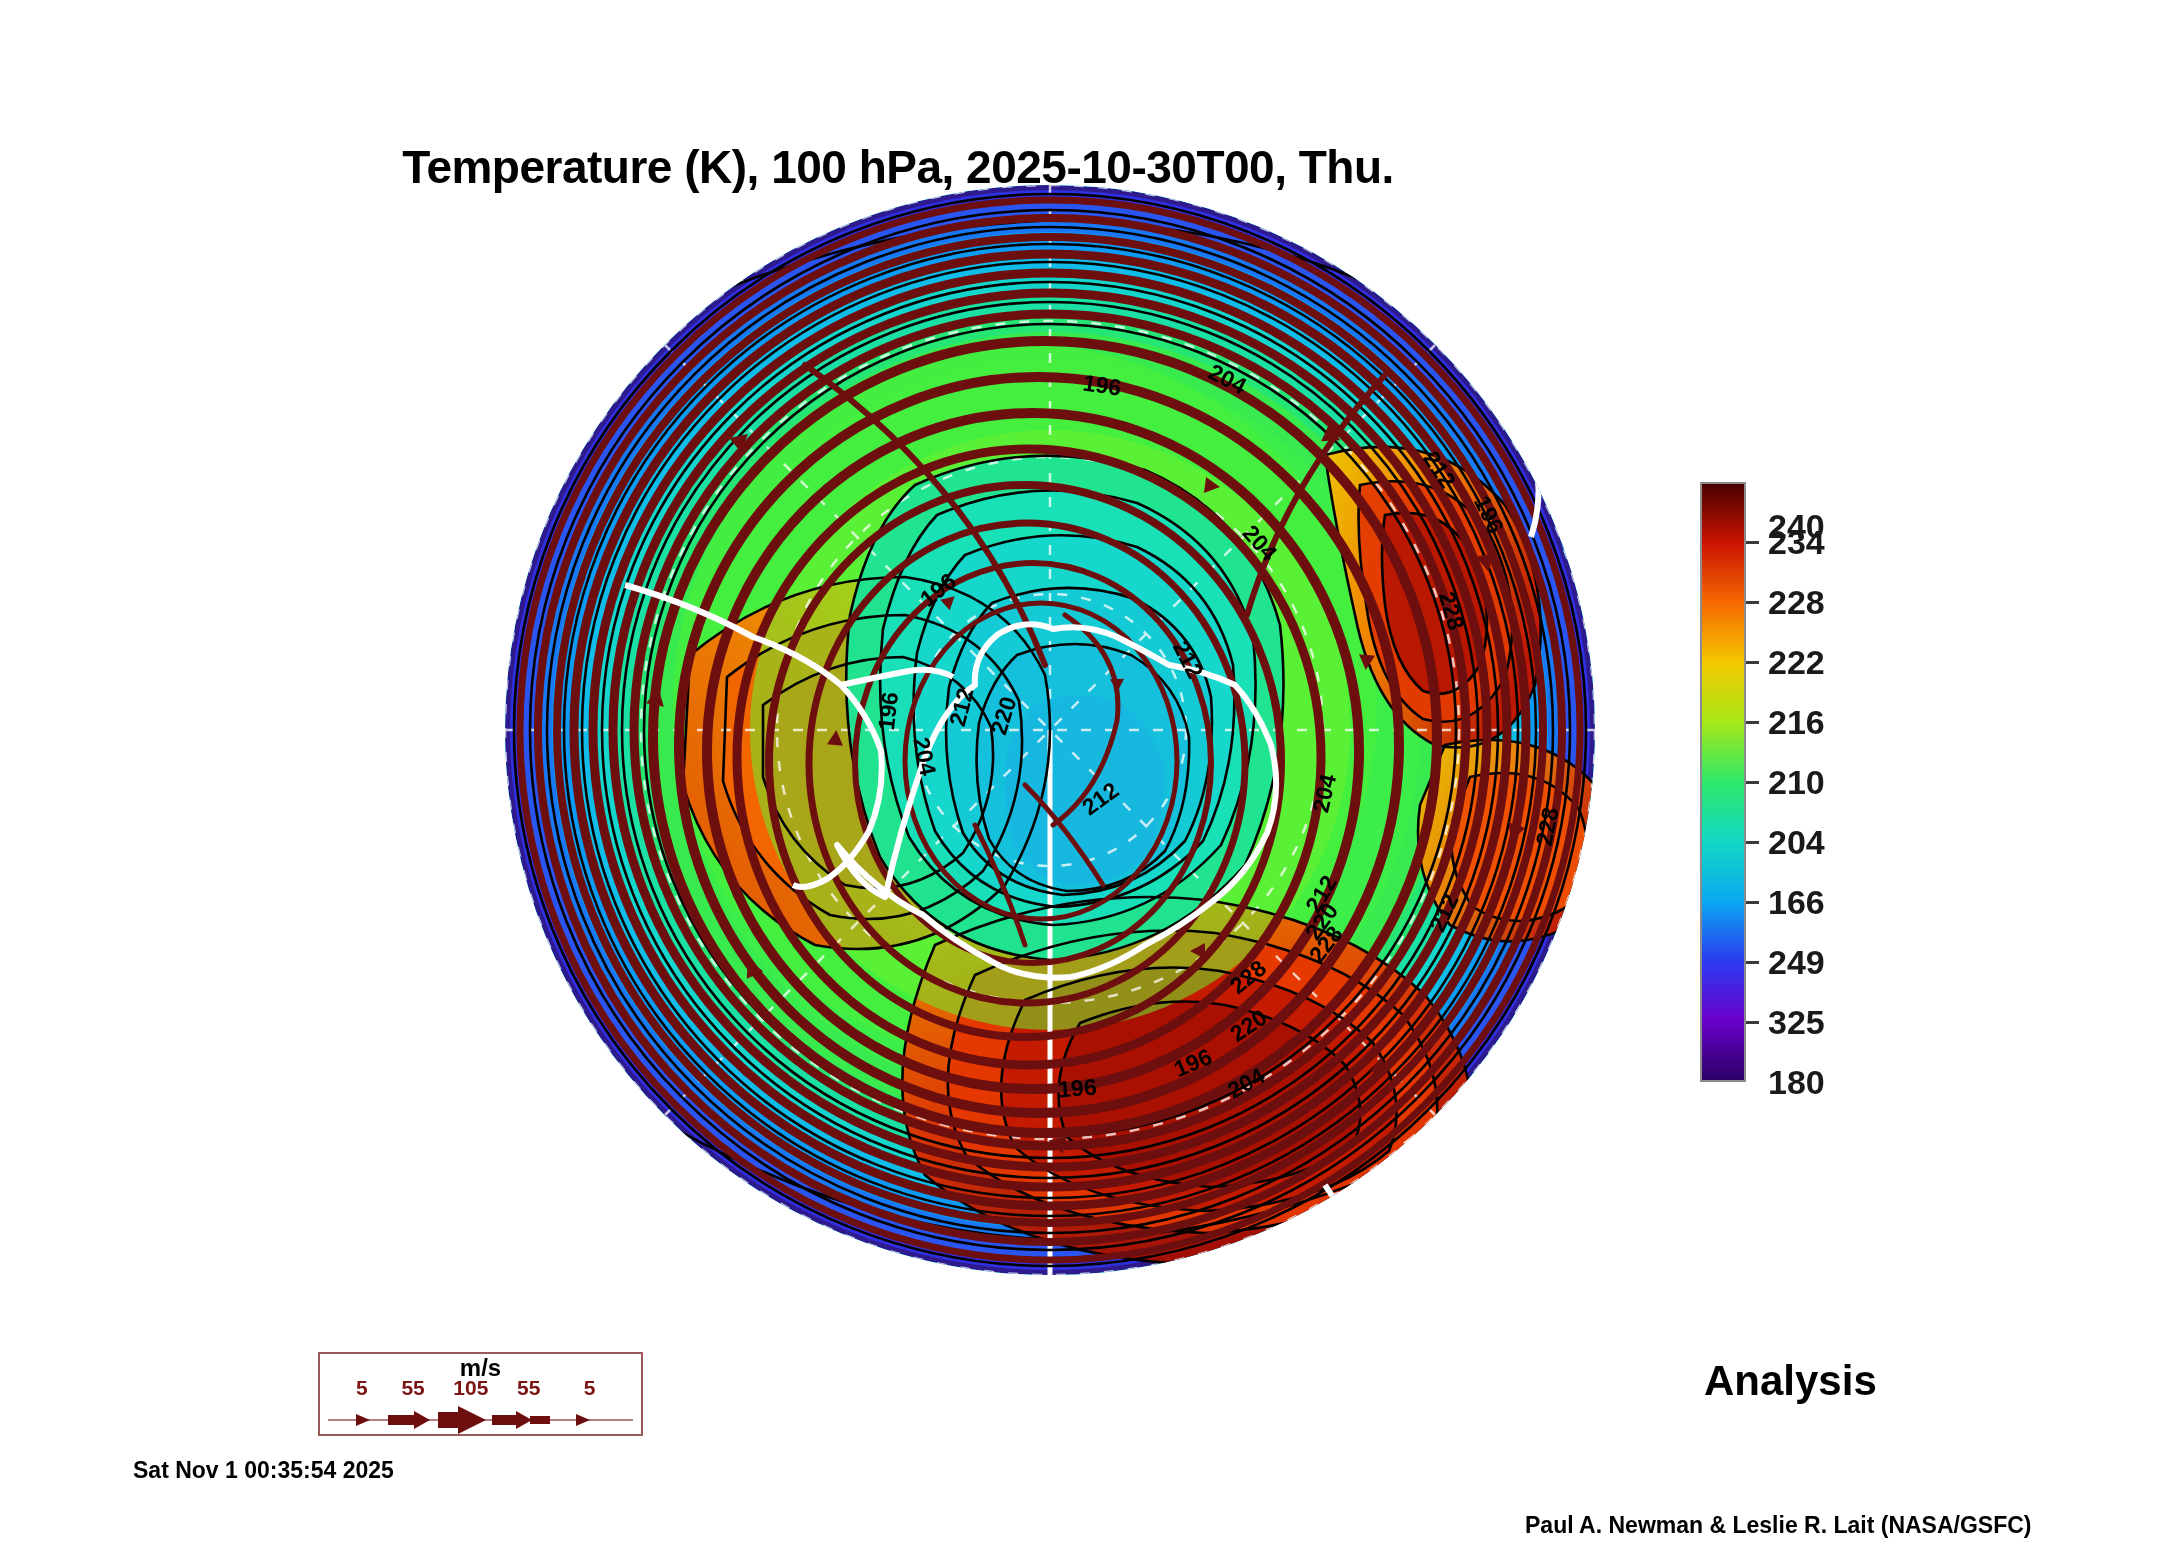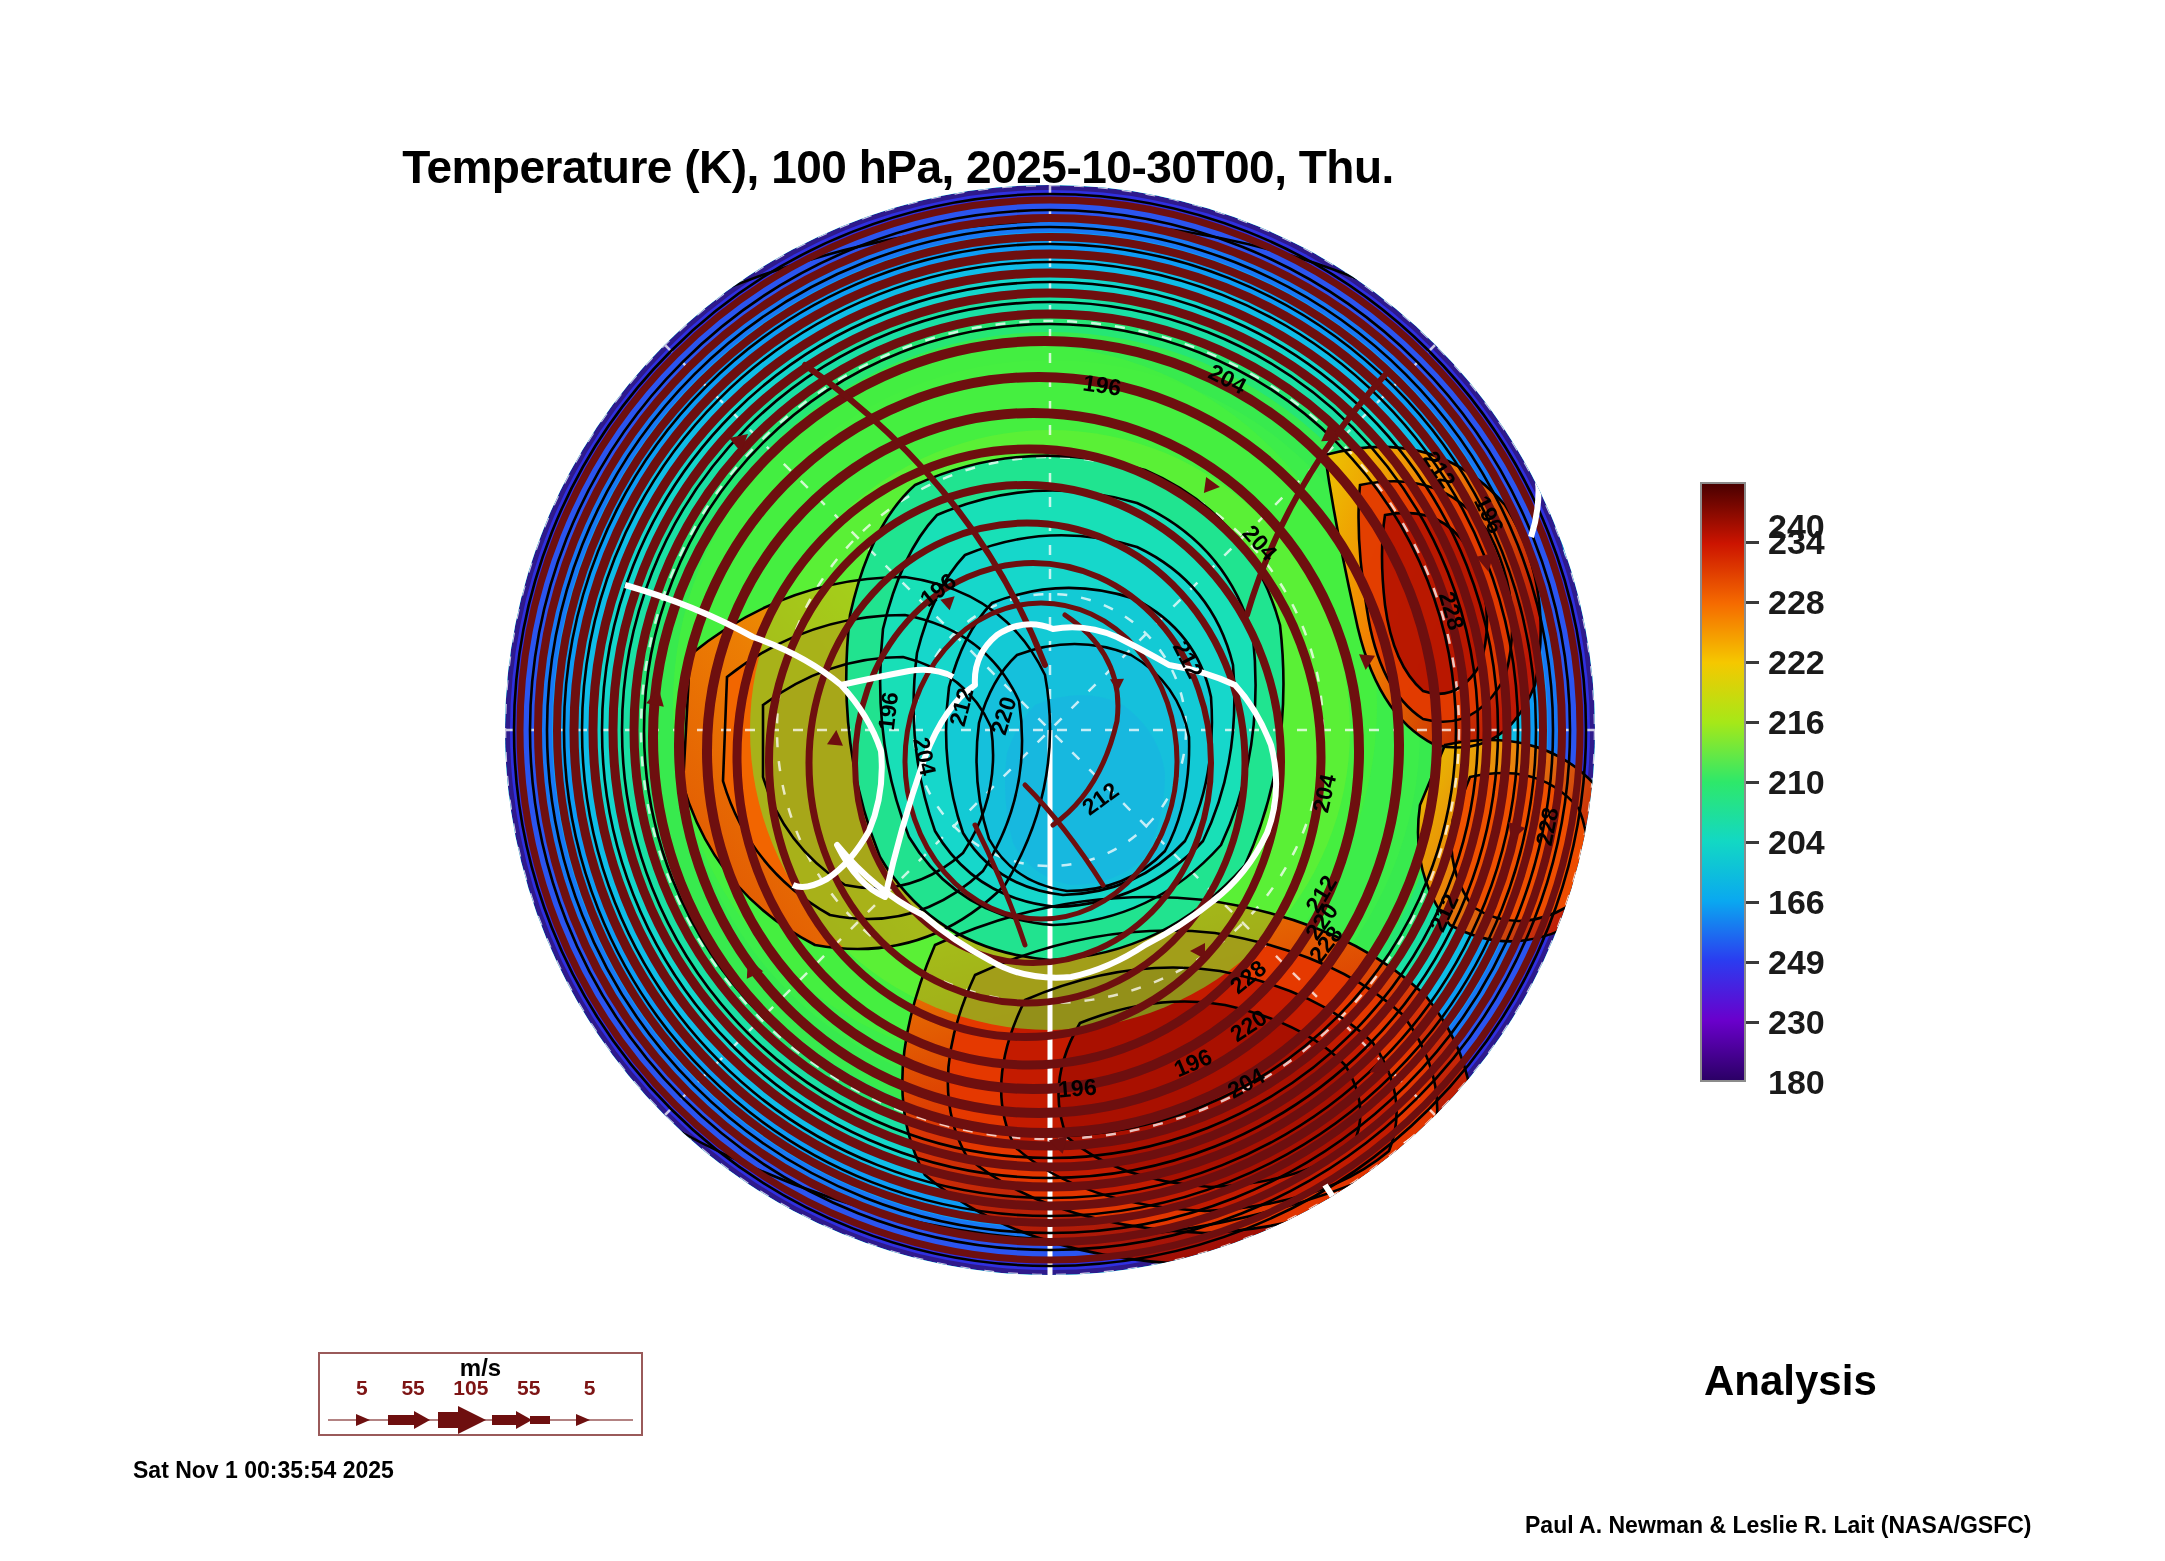--- a/index.html
+++ b/index.html
@@ -419,21 +419,21 @@
   <div id="colorbar-labels">
       <div class="cb-label" style="top: 8px; margin-top: 36px;">240</div>
       <div class="cb-label" style="top: 60px;">234</div>
       <div class="cb-label" style="top: 120px;">228</div>
       <div class="cb-label" style="top: 180px;">222</div>
       <div class="cb-label" style="top: 240px;">216</div>
       <div class="cb-label" style="top: 300px;">210</div>
       <div class="cb-label" style="top: 360px;">204</div>
       <div class="cb-label" style="top: 420px;">166</div>
       <div class="cb-label" style="top: 480px;">249</div>
-      <div class="cb-label" style="top: 540px;">230</div>
+      <div class="cb-label" style="top: 540px;">325</div>
       <div class="cb-label" style="top: 600px;">180</div>
     </div>
 </div>
 
 <div id="wind-key">
   <div id="wind-key-units">m/s</div>
   <div id="wind-key-numbers">
       <div class="wk-num" style="left: 13%;">5</div>
       <div class="wk-num" style="left: 29%;">55</div>
       <div class="wk-num" style="left: 47%;">105</div>

